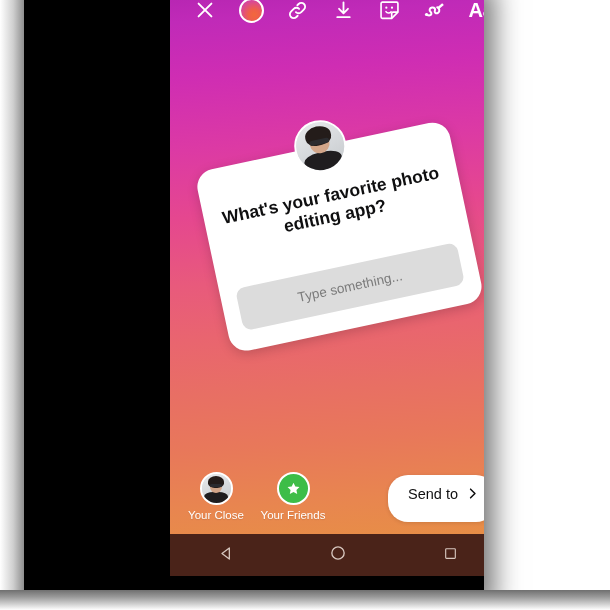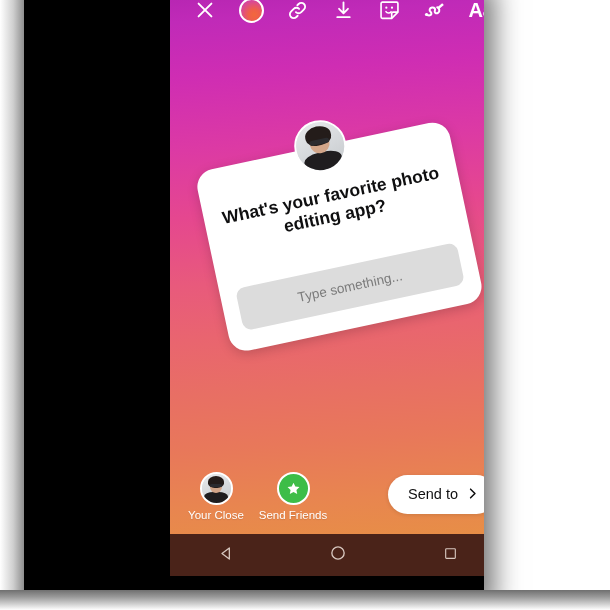--- a/index.html
+++ b/index.html
@@ -204,21 +204,21 @@
     font-size: 11.5px;
     font-family: "Liberation Sans", sans-serif;
     white-space: nowrap;
     text-shadow: 0 1px 1px rgba(0,0,0,0.12);
   }
   .send-btn {
     position: absolute;
     right: 10px;
     top: 3px;
     height: 39px;
-    padding: 0 17px 0 20px;
+    padding: 0 17px 8px 20px;
     background: #ffffff;
     border-radius: 20px;
     display: flex;
     align-items: center;
     gap: 8px;
     box-shadow: 0 1px 4px rgba(0,0,0,0.12);
   }
   .send-btn .lbl {
     color: #0f0f10;
     font-size: 14.5px;
@@ -374,21 +374,21 @@
           </div>
           <div class="dest-label">Your Close</div>
         </div>
 
         <div class="dest dest-close">
           <div class="dest-icon green">
             <svg width="15" height="15" viewBox="0 0 24 24">
               <path d="M12 2.6 l2.9 6.1 l6.6 0.9 l-4.8 4.6 l1.2 6.6 l-5.9 -3.2 l-5.9 3.2 l1.2 -6.6 l-4.8 -4.6 l6.6 -0.9 z" fill="#ffffff"></path>
             </svg>
           </div>
-          <div class="dest-label">Send Friends</div>
+          <div class="dest-label">Your Friends</div>
         </div>
 
         <div class="send-btn">
           <span class="lbl">Send to</span>
           <span>
             <svg width="13" height="13" viewBox="0 0 24 24">
               <path d="M8.5 4 L16.5 12 L8.5 20" stroke="#0f0f10" stroke-width="2.8" fill="none" stroke-linecap="round" stroke-linejoin="round"></path>
             </svg>
           </span>
         </div>

